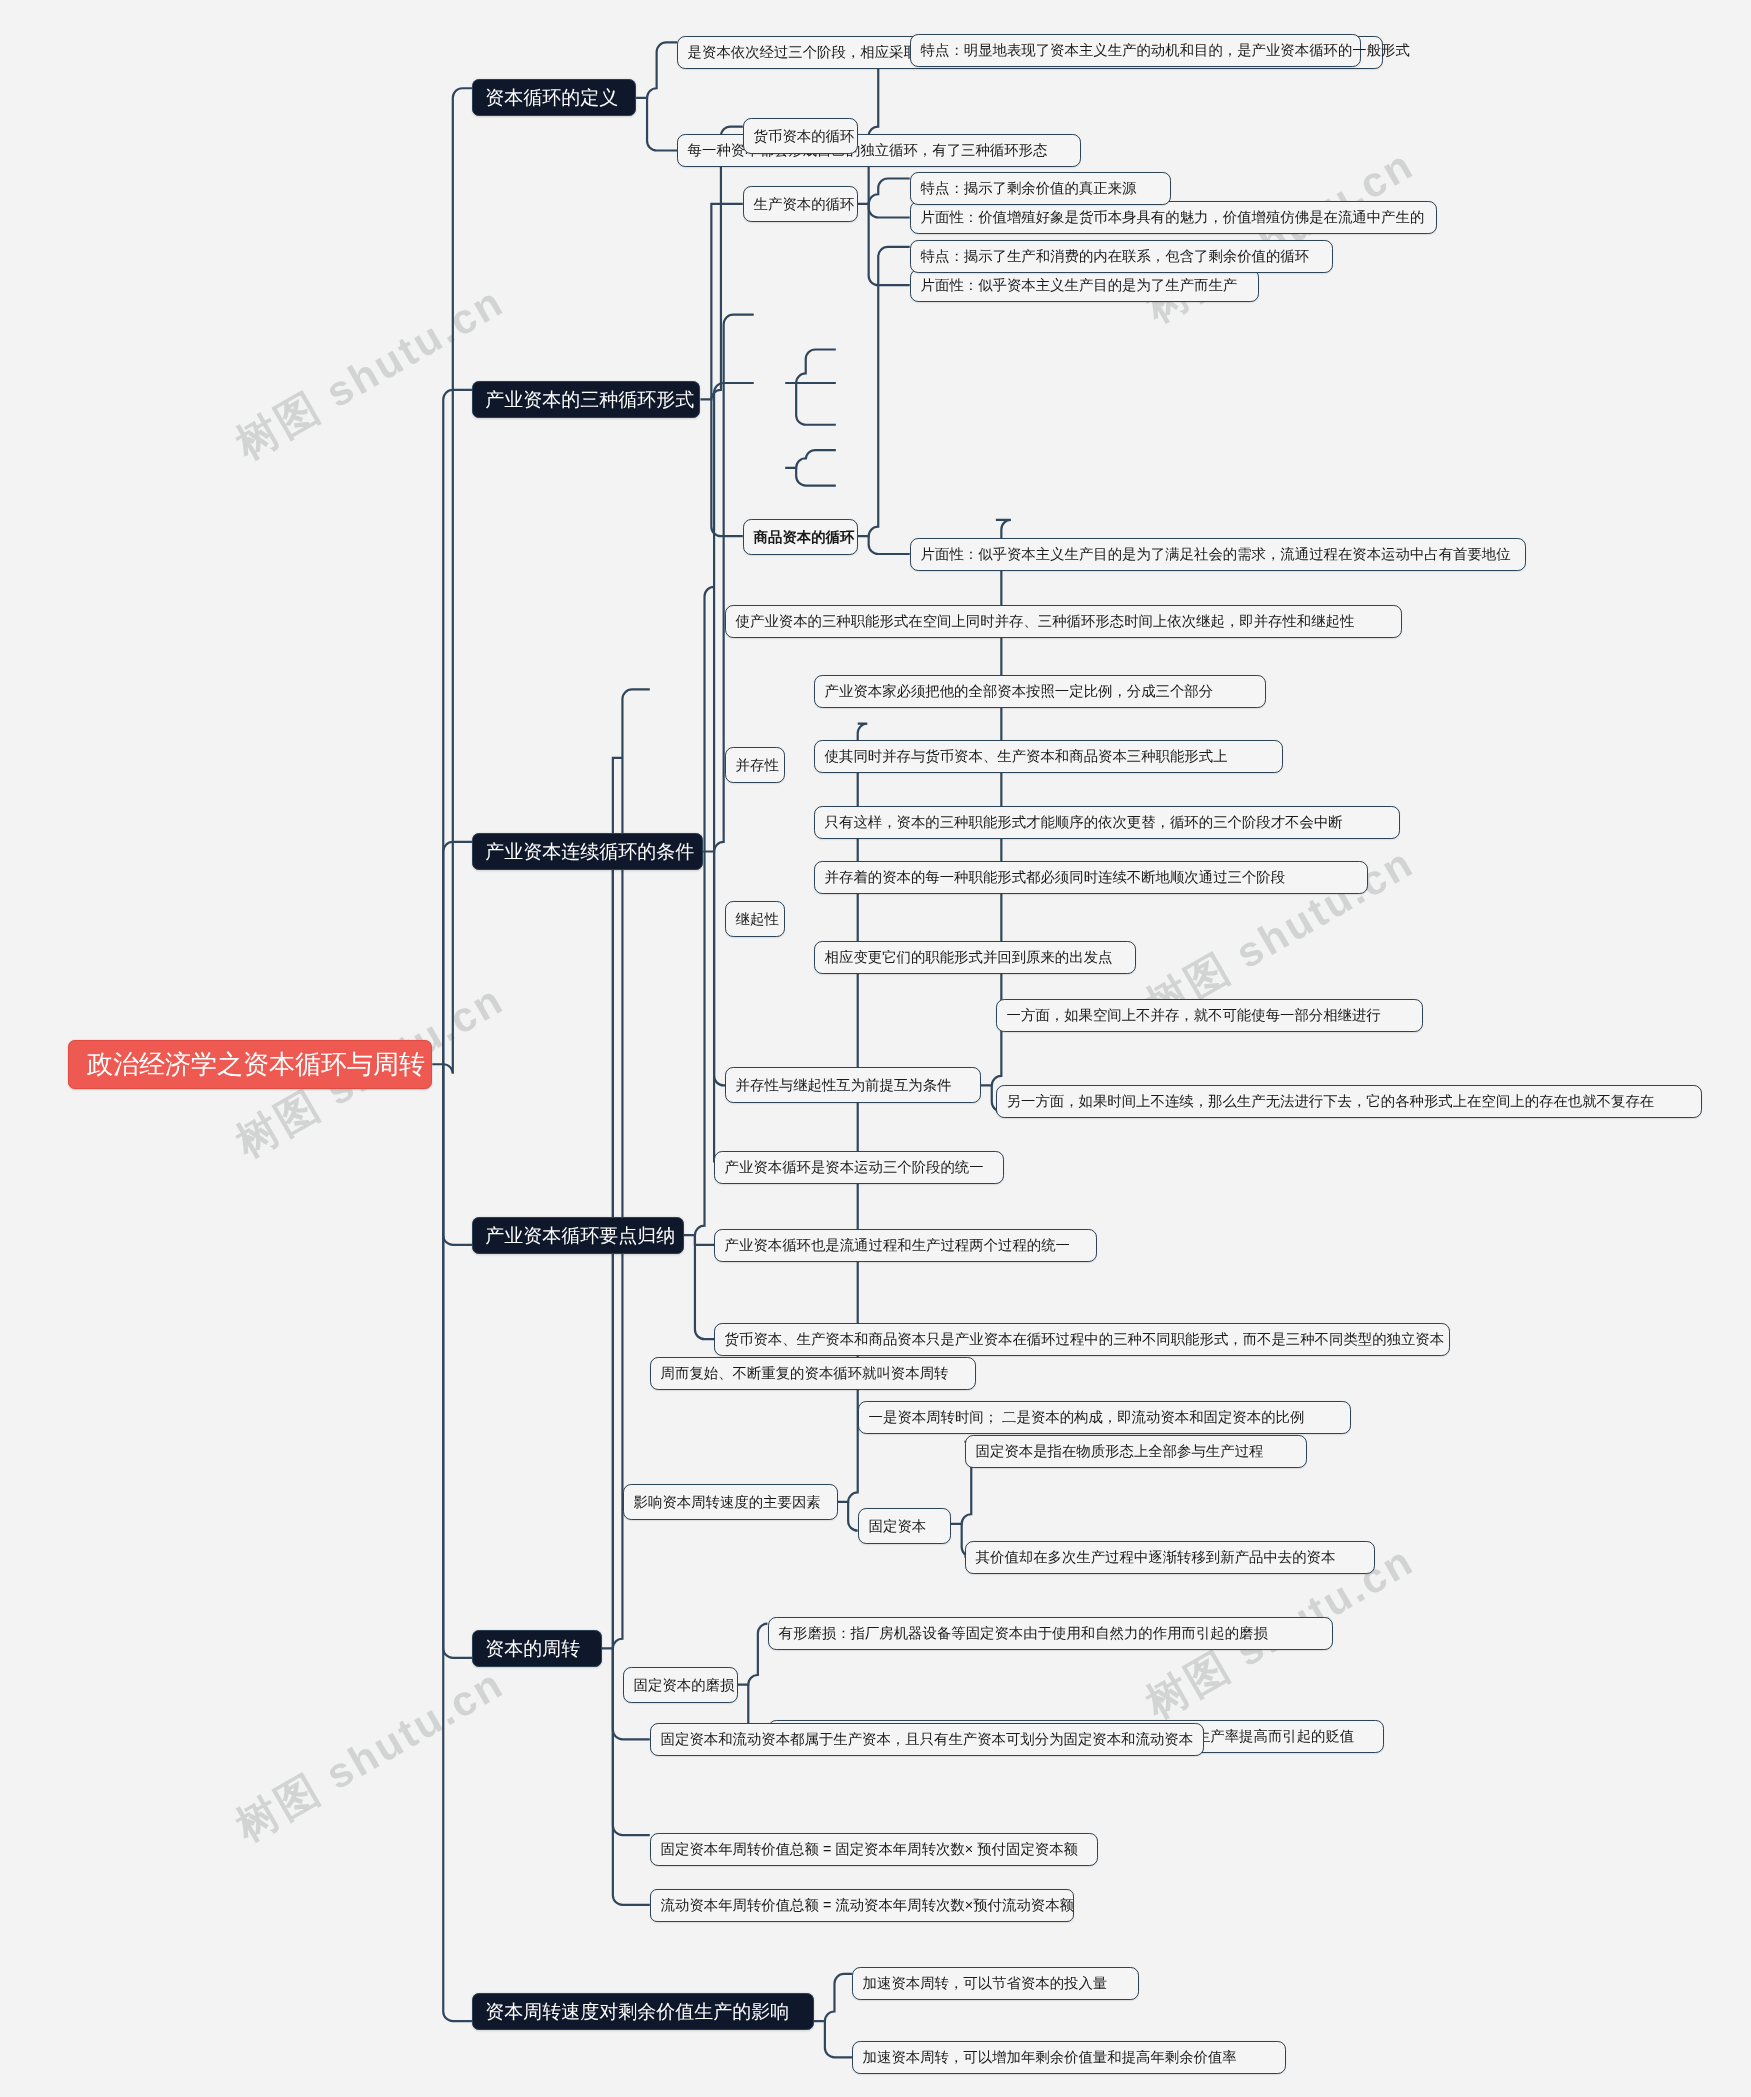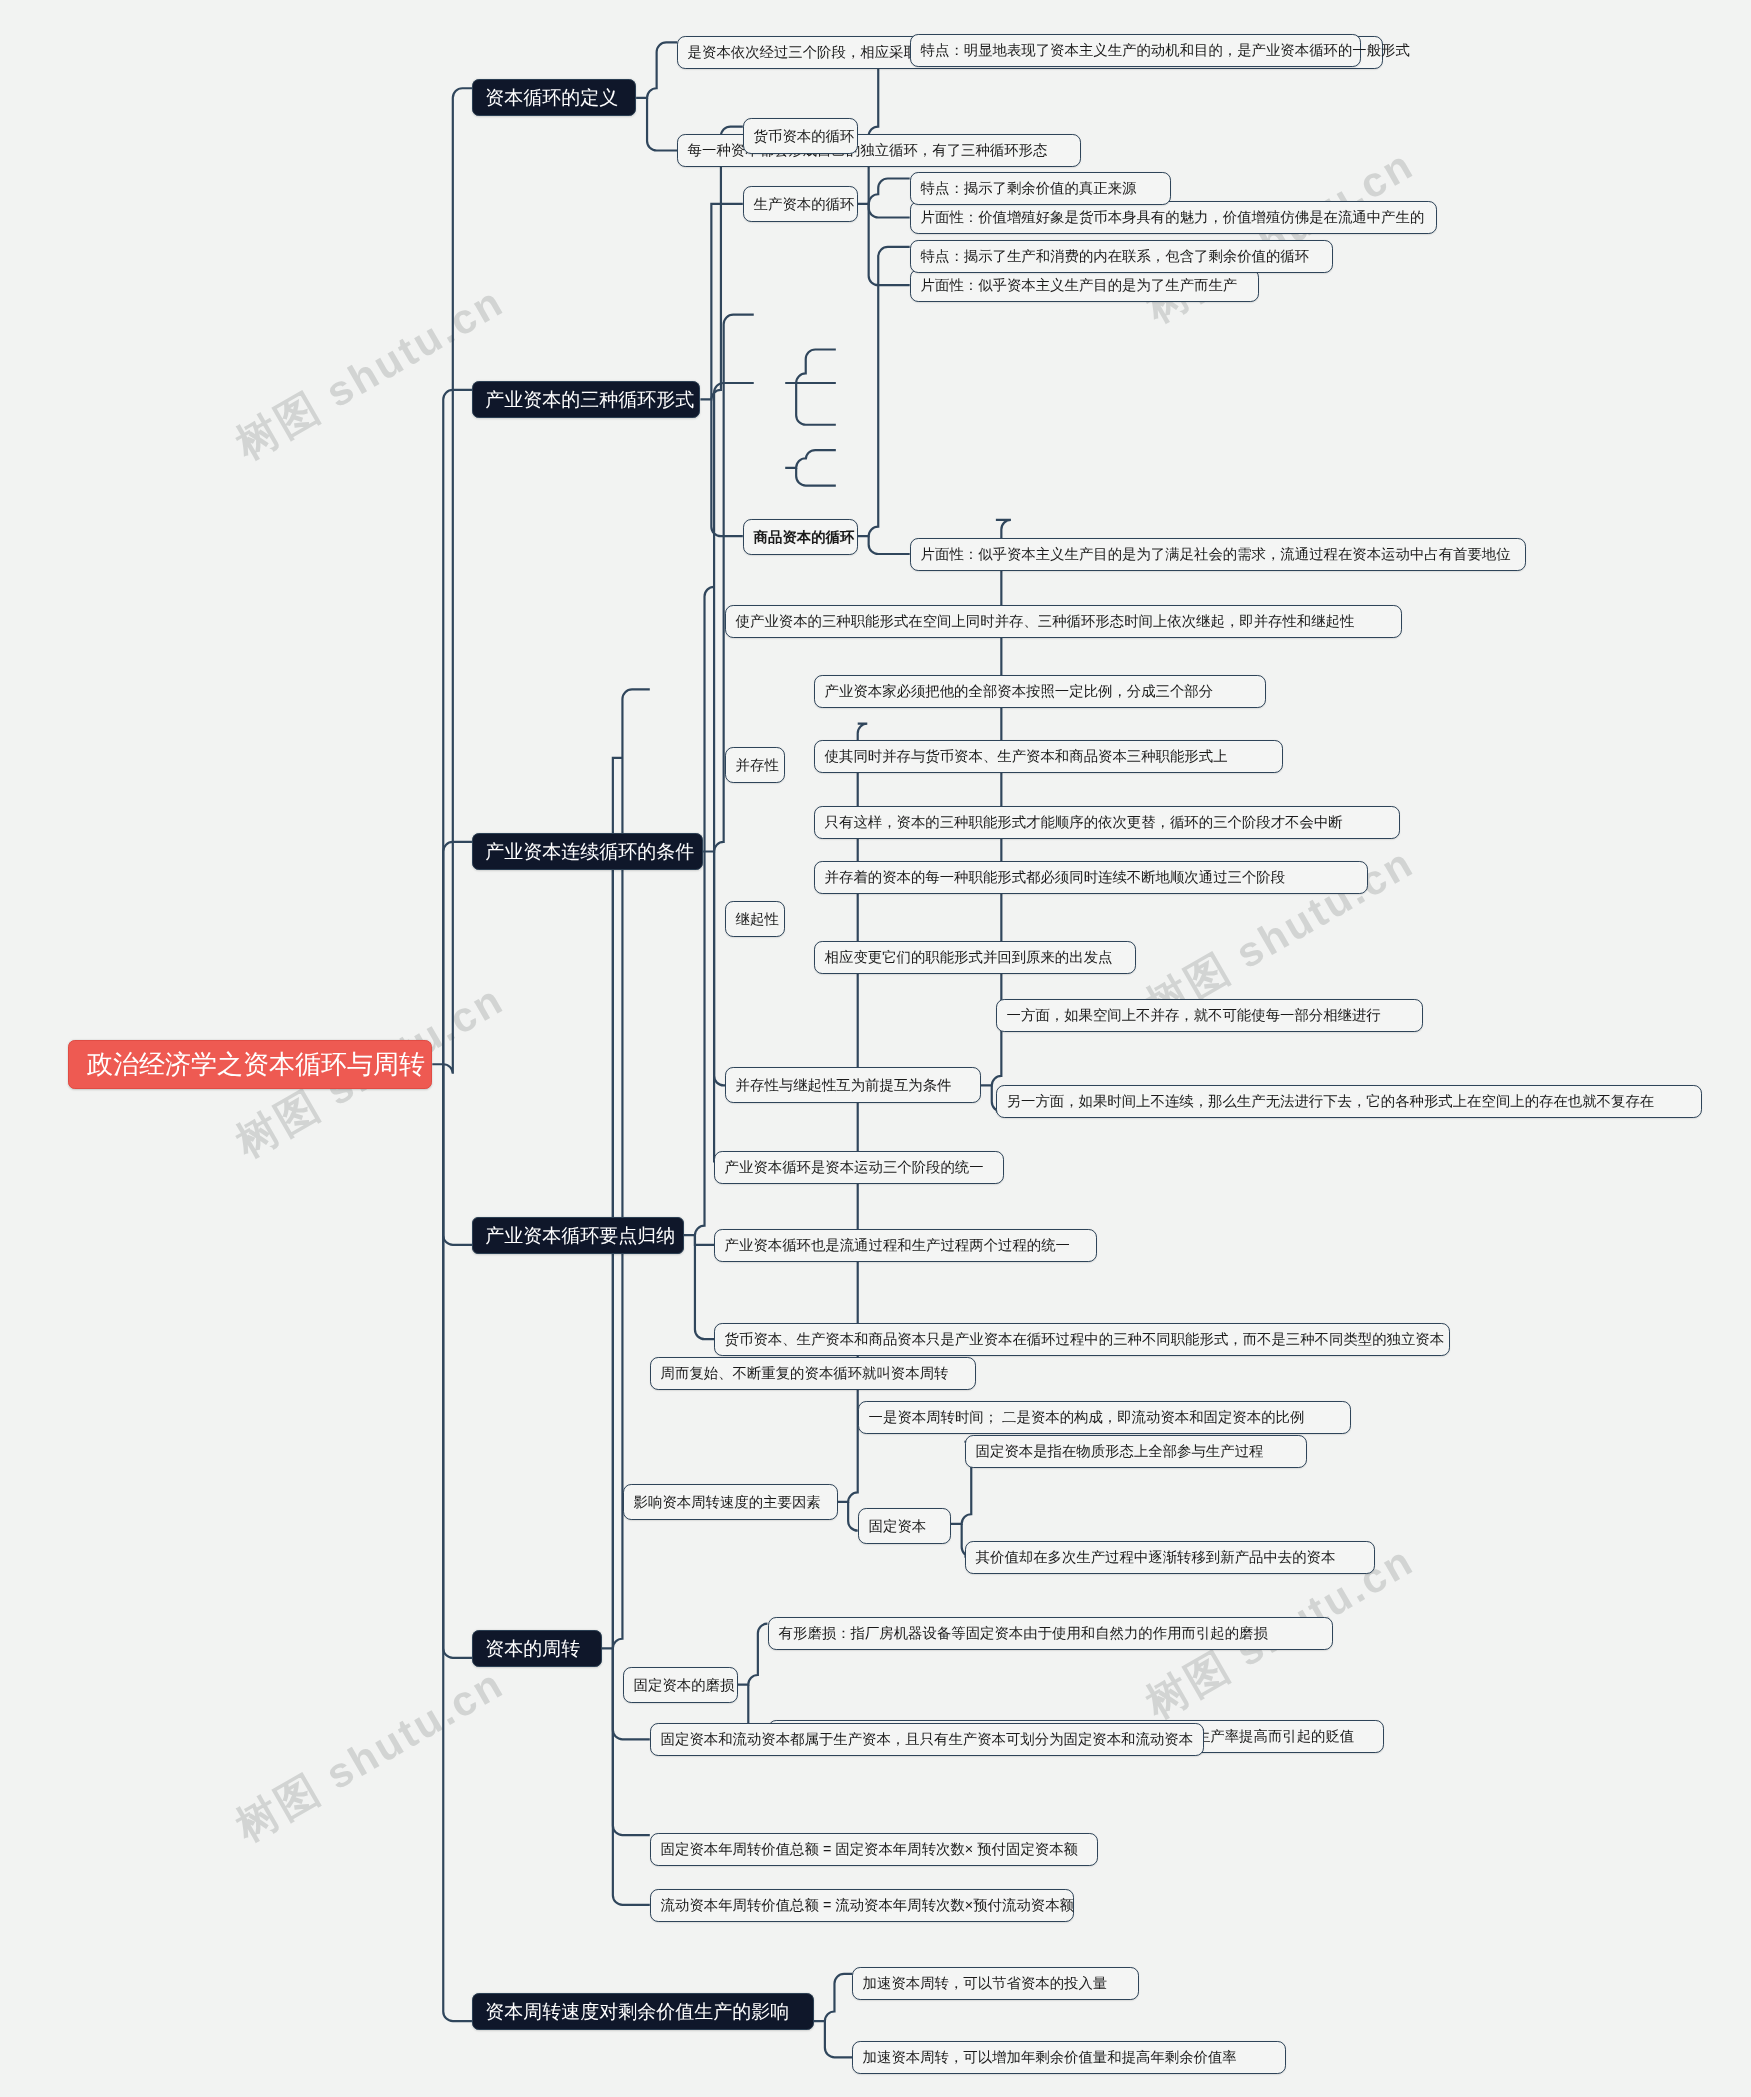--- a/index.html
+++ b/index.html
@@ -240,21 +240,21 @@
   <div class="node lvl2" style="left:725px;top:1067px;width:256px;">
     <span class="txt">并存性与继起性互为前提互为条件</span>
   </div>
   <div class="node lvl3" style="left:996px;top:999px;width:427px;">
     <span class="txt">一方面，如果空间上不并存，就不可能使每一部分相继进行</span>
   </div>
   <div class="node lvl3" style="left:996px;top:1085px;width:706px;">
     <span class="txt">另一方面，如果时间上不连续，那么生产无法进行下去，它的各种形式上在空间上的存在也就不复存在</span>
   </div>
 
-  <div class="node lvl1" style="left:472px;top:1217px;width:212px;border-radius:6px;">
+  <div class="node lvl1" style="left:472px;top:1217px;width:212px;">
     <span class="txt">产业资本循环要点归纳</span>
   </div>
   <div class="node lvl3" style="left:714px;top:1151px;width:290px;">
     <span class="txt">产业资本循环是资本运动三个阶段的统一</span>
   </div>
   <div class="node lvl3" style="left:714px;top:1229px;width:383px;">
     <span class="txt">产业资本循环也是流通过程和生产过程两个过程的统一</span>
   </div>
   <div class="node lvl3" style="left:714px;top:1323px;width:736px;">
     <span class="txt">货币资本、生产资本和商品资本只是产业资本在循环过程中的三种不同职能形式，而不是三种不同类型的独立资本</span>
@@ -294,21 +294,21 @@
   <div class="node lvl3" style="left:768px;top:1720px;width:616px;">
     <span class="txt">无形磨损：指机器、设备等固定资本由于科学技术进步、社会劳动生产率提高而引起的贬值</span>
   </div>
 
   <div class="node lvl3" style="left:650px;top:1723px;width:554px;">
     <span class="txt">固定资本和流动资本都属于生产资本，且只有生产资本可划分为固定资本和流动资本</span>
   </div>
   <div class="node lvl3" style="left:650px;top:1833px;width:448px;">
     <span class="txt">固定资本年周转价值总额 = 固定资本年周转次数× 预付固定资本额</span>
   </div>
-  <div class="node lvl3" style="left:650px;top:1889px;width:424px;">
+  <div class="node lvl3" style="left:650px;top:1889px;width:424px;border-radius:7px;">
     <span class="txt">流动资本年周转价值总额 = 流动资本年周转次数×预付流动资本额</span>
   </div>
 
   <div class="node lvl1" style="left:472px;top:1993px;width:342px;">
     <span class="txt">资本周转速度对剩余价值生产的影响</span>
   </div>
   <div class="node lvl3" style="left:852px;top:1967px;width:287px;">
     <span class="txt">加速资本周转，可以节省资本的投入量</span>
   </div>
   <div class="node lvl3" style="left:852px;top:2041px;width:434px;">

